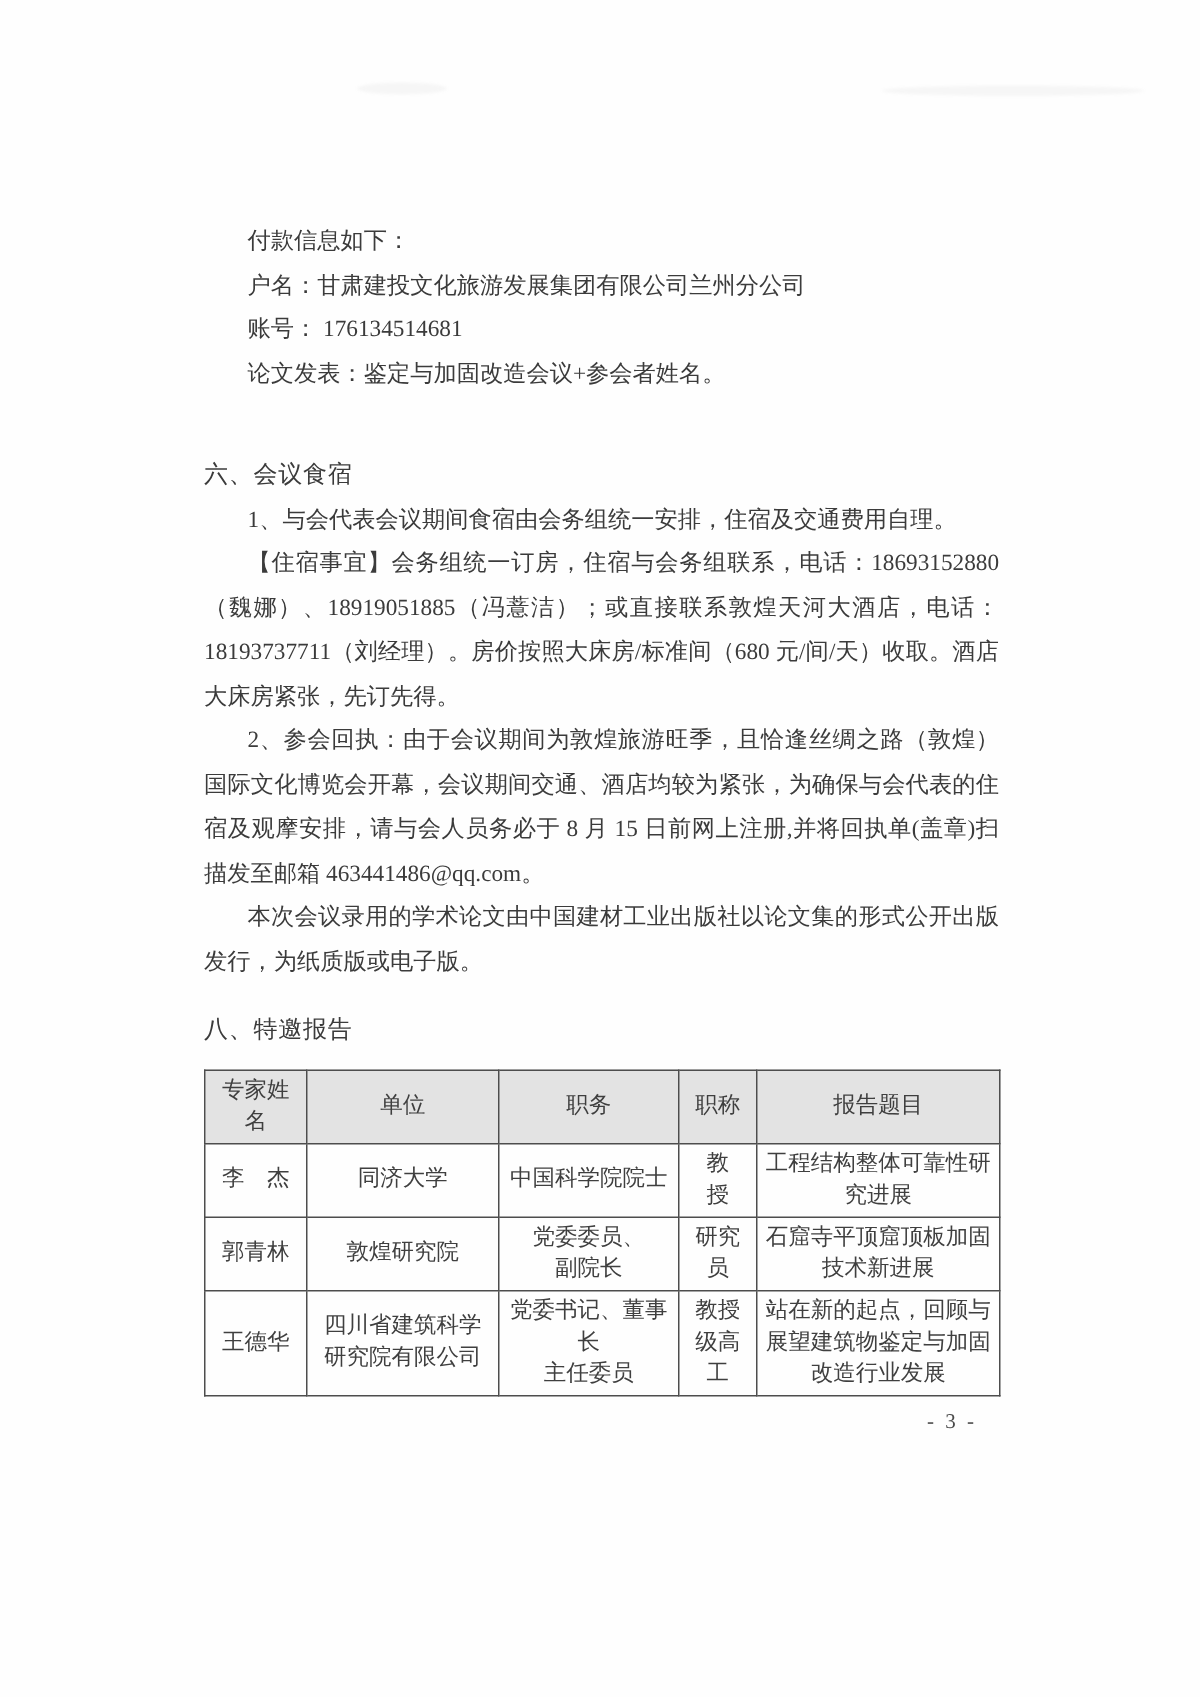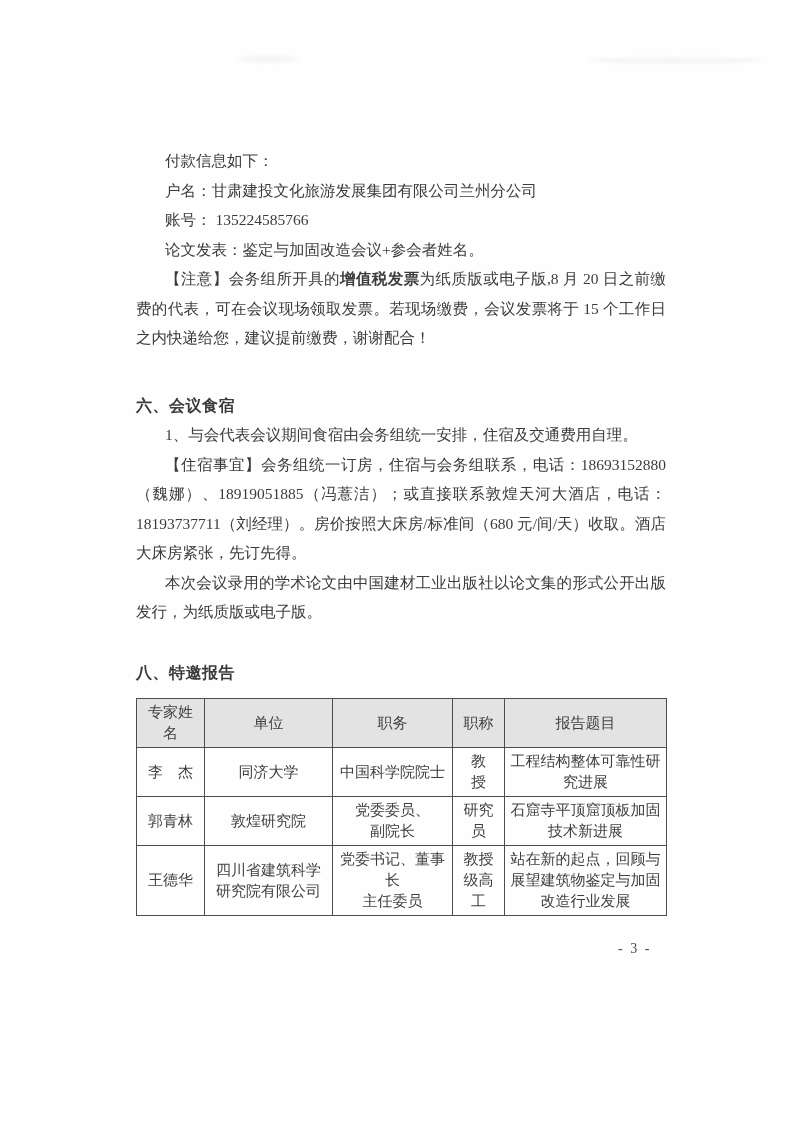--- a/index.html
+++ b/index.html
@@ -21,27 +21,27 @@
     line-height:29.5px;
   }
   .pay-block { padding-left:29px; }
   .pay-line { display:block; }
   .para {
     text-align:justify;
     text-indent:29px;
   }
   .bold { font-weight:bold; }
   .sec-heading {
-    font-weight:bold;
+    font-weight:normal;
     font-size:16px;
     letter-spacing:0.5px;
   }
   .mt-sec6 { margin-top:38px; }
   .mt-sec7 { margin-top:33px; }
-  .mt-sec8 { margin-top:31px; }
+  .mt-sec8 { margin-top:16px; }
   table.report {
     margin-top:11px;
     width:530px;
     border-collapse:collapse;
     table-layout:fixed;
     font-size:15px;
     line-height:21px;
     color:#3f3f3f;
   }
   table.report th, table.report td {
@@ -86,29 +86,29 @@
 <div class="page">
 
   <div class="scan-smudge smudge-1"></div>
   <div class="scan-smudge smudge-2"></div>
 
   <div class="content">
 
     <div class="pay-block">
       <span class="pay-line">付款信息如下：</span>
       <span class="pay-line">户名：甘肃建投文化旅游发展集团有限公司兰州分公司</span>
-      <span class="pay-line">账号：  135224585766</span>
+      <span class="pay-line">账号：  176134514681</span>
       <span class="pay-line">论文发表：鉴定与加固改造会议+参会者姓名。</span>
     </div>
 
-    <p class="para"><span>【注意】会务组所开具的</span><span class="bold">增值税发票</span><span>为纸质版或电子版,8 月 20 日之前缴费的代表，可在会议现场领取发票。若现场缴费，会议发票将于 15 个工作日之内快递给您，建议提前缴费，谢谢配合！</span></p>
 
     <div class="sec-heading mt-sec6">六、会议食宿</div>
     <p class="para">1、与会代表会议期间食宿由会务组统一安排，住宿及交通费用自理。</p>
     <p class="para">【住宿事宜】会务组统一订房，住宿与会务组联系，电话：18693152880（魏娜）、18919051885（冯薏洁）；或直接联系敦煌天河大酒店，电话：18193737711（刘经理）。房价按照大床房/标准间（680 元/间/天）收取。酒店大床房紧张，先订先得。</p>
+    <p class="para">2、参会回执：由于会议期间为敦煌旅游旺季，且恰逢丝绸之路（敦煌）国际文化博览会开幕，会议期间交通、酒店均较为紧张，为确保与会代表的住宿及观摩安排，请与会人员务必于 8 月 15 日前网上注册,并将回执单(盖章)扫描发至邮箱 463441486@qq.com。</p>
 
     <p class="para">本次会议录用的学术论文由中国建材工业出版社以论文集的形式公开出版发行，为纸质版或电子版。</p>
 
     <div class="sec-heading mt-sec8">八、特邀报告</div>
 
     <table class="report">
       <colgroup>
         <col class="col-name">
           <col class="col-org">
           <col class="col-duty">

